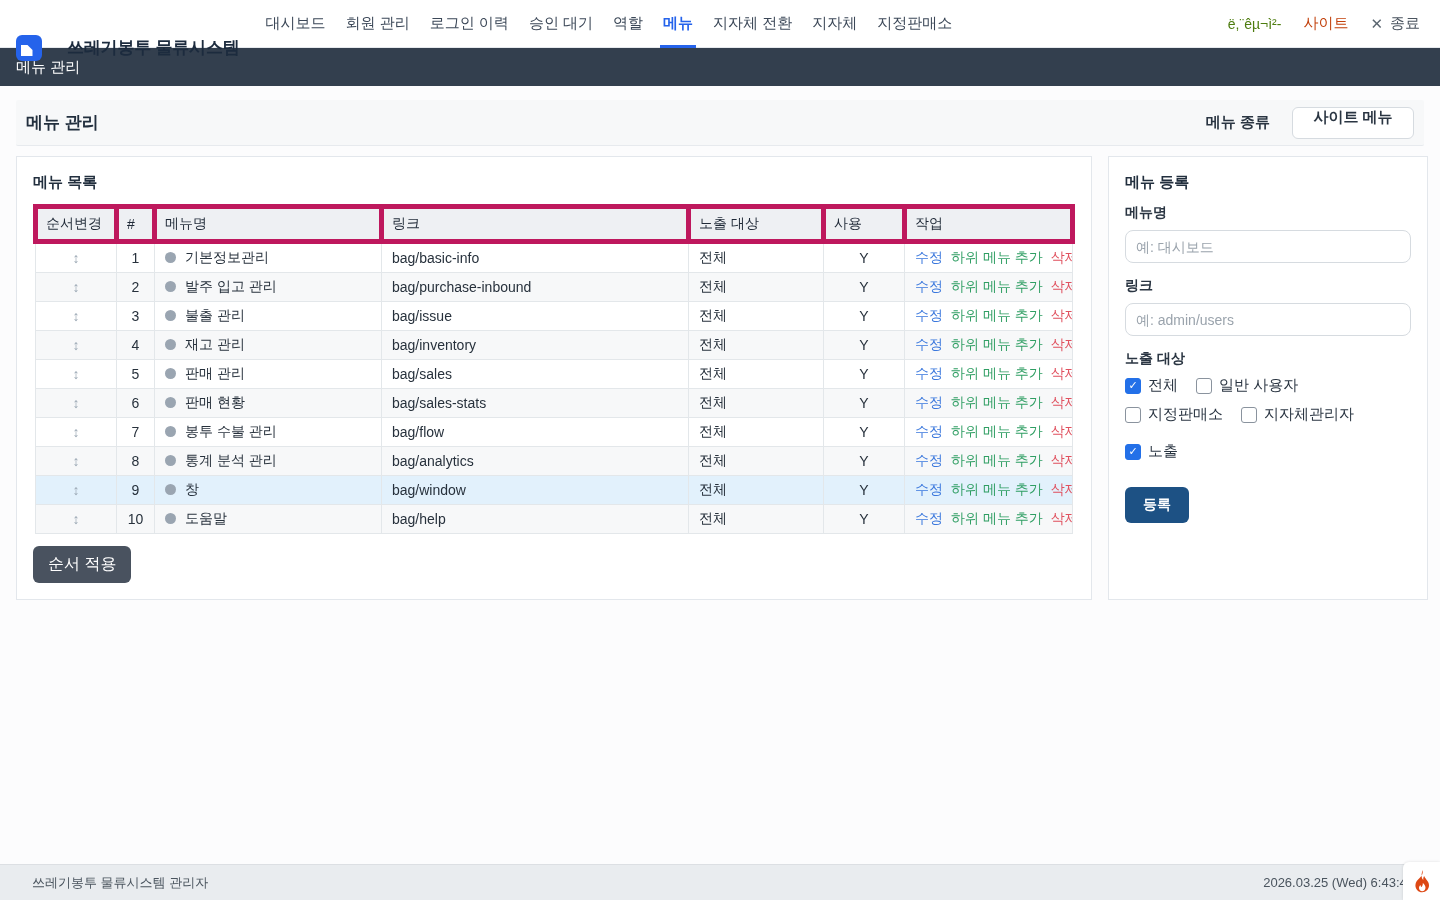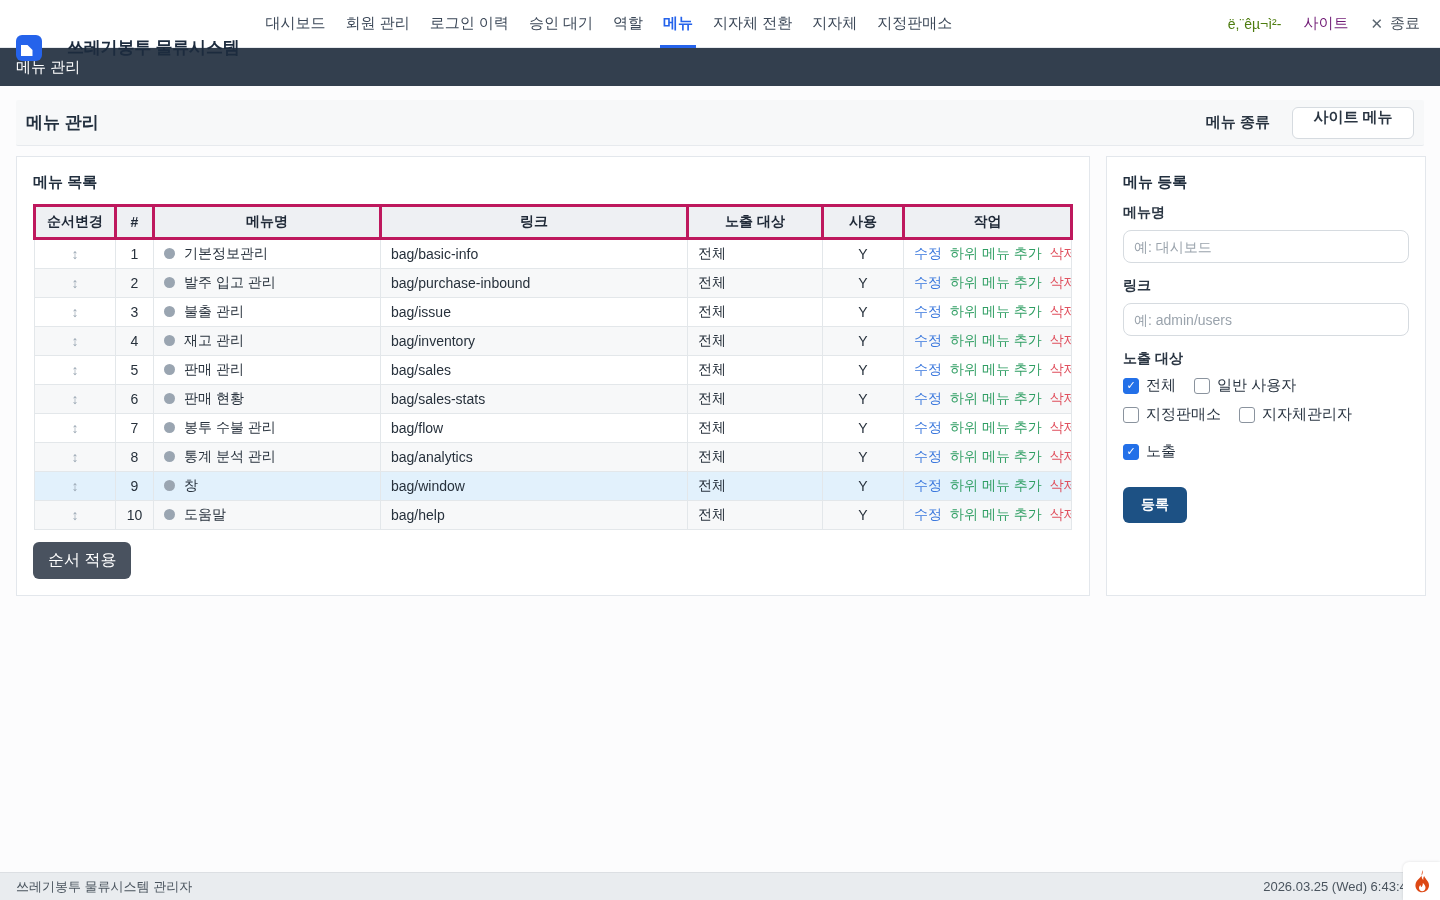--- a/index.html
+++ b/index.html
@@ -24,21 +24,21 @@
   .nav-item {
     font-size:15px; color:#3c4858; font-weight:500; height:48px;
     display:flex; align-items:center; position:relative; cursor:pointer; white-space:nowrap;
   }
   .nav-item.active { color:#2563eb; font-weight:bold; }
   .nav-item.active::after {
     content:""; position:absolute; left:-3px; right:-3px; bottom:0; height:3px; background:#2563eb;
   }
   .topnav-right { margin-left:auto; display:flex; align-items:center; gap:22px; }
   .org-name { font-size:14px; color:#4d7c0f; }
-  .site-link { font-size:15px; color:#701a75; cursor:pointer; }
+  .site-link { font-size:15px; color:#c2410c; cursor:pointer; }
   .exit-btn { font-size:15px; color:#4a545f; display:flex; align-items:center; gap:7px; cursor:pointer; }
   .x-icon { font-size:15px; color:#5b6670; }
   
   .titlebar {
     height:38px; background:#333f4e; color:#ffffff; display:flex; align-items:center;
     padding:0 16px; font-size:15px; font-weight:500;
   }
   
   .page-header {
     margin:14px 16px 0 16px; background:#f7f8f9; border-bottom:1px solid #e7eaee;
@@ -61,22 +61,22 @@
   }
   .card-left { flex:1 1 auto; }
   .card-right { flex:0 0 320px; }
   .section-title { font-size:15px; font-weight:bold; color:#222f3e; margin-bottom:12px; }
   
   table.menu-table {
     width:100%; border-collapse:collapse; table-layout:fixed; font-size:14px;
     border:1px solid #d8dde2;
   }
   .menu-table th {
-    background:#eef0f3; border:3px solid #be185d; font-weight:bold; color:#1f2937;
-    padding:6px 8px; text-align:center; font-size:14px;
+    background:#eef0f3; border:5px solid #be185d; font-weight:normal; color:#1f2937;
+    padding:6px 8px; text-align:left; font-size:14px;
   }
   .menu-table td {
     border:1px solid #e3e7ea; padding:5px 10px; color:#27313c; background:#ffffff;
     height:29px; overflow:hidden; white-space:nowrap;
   }
   .menu-table tbody tr:nth-child(even) td { background:#f7f8f9; }
   .menu-table tbody tr.hl td { background:#e2f1fc; }
   .c-center { text-align:center; }
   .drag { color:#9aa7b3; font-size:14px; cursor:grab; }
   .bullet {
@@ -108,23 +108,23 @@
   .chk-box.checked { background:#2370e8; border-color:#2370e8; }
   .chk-box.checked::after { content:"✓"; color:#fff; font-size:11px; font-weight:bold; line-height:1; }
   .chk-label { font-size:15px; color:#2a3542; }
   .visible-row { margin-top:18px; }
   .submit-btn {
     margin-top:22px; background:#1d5184; color:#ffffff; border:none; border-radius:6px;
     font-size:14px; font-weight:600; padding:9px 18px; cursor:pointer; font-family:inherit;
   }
   
   .footer {
-    position:absolute; left:0; right:0; bottom:0; height:28px; background:#e9ecef;
+    position:absolute; left:0; right:0; bottom:0; height:36px; background:#e9ecef;
     border-top:1px solid #dcdfe3; display:flex; align-items:center; justify-content:space-between;
-    padding:0 26px 0 16px; font-size:13px; color:#4a545e;
+    padding:0 26px 0 32px; font-size:13px; color:#4a545e;
   }
   .flame-box {
     position:absolute; right:0; bottom:0; width:37px; height:38px; background:#ffffff;
     border-top-left-radius:6px; box-shadow:0 0 3px rgba(0,0,0,0.12);
     display:flex; align-items:center; justify-content:center; cursor:pointer; z-index:5;
   }
 </style>
 </head>
 <body>
 

